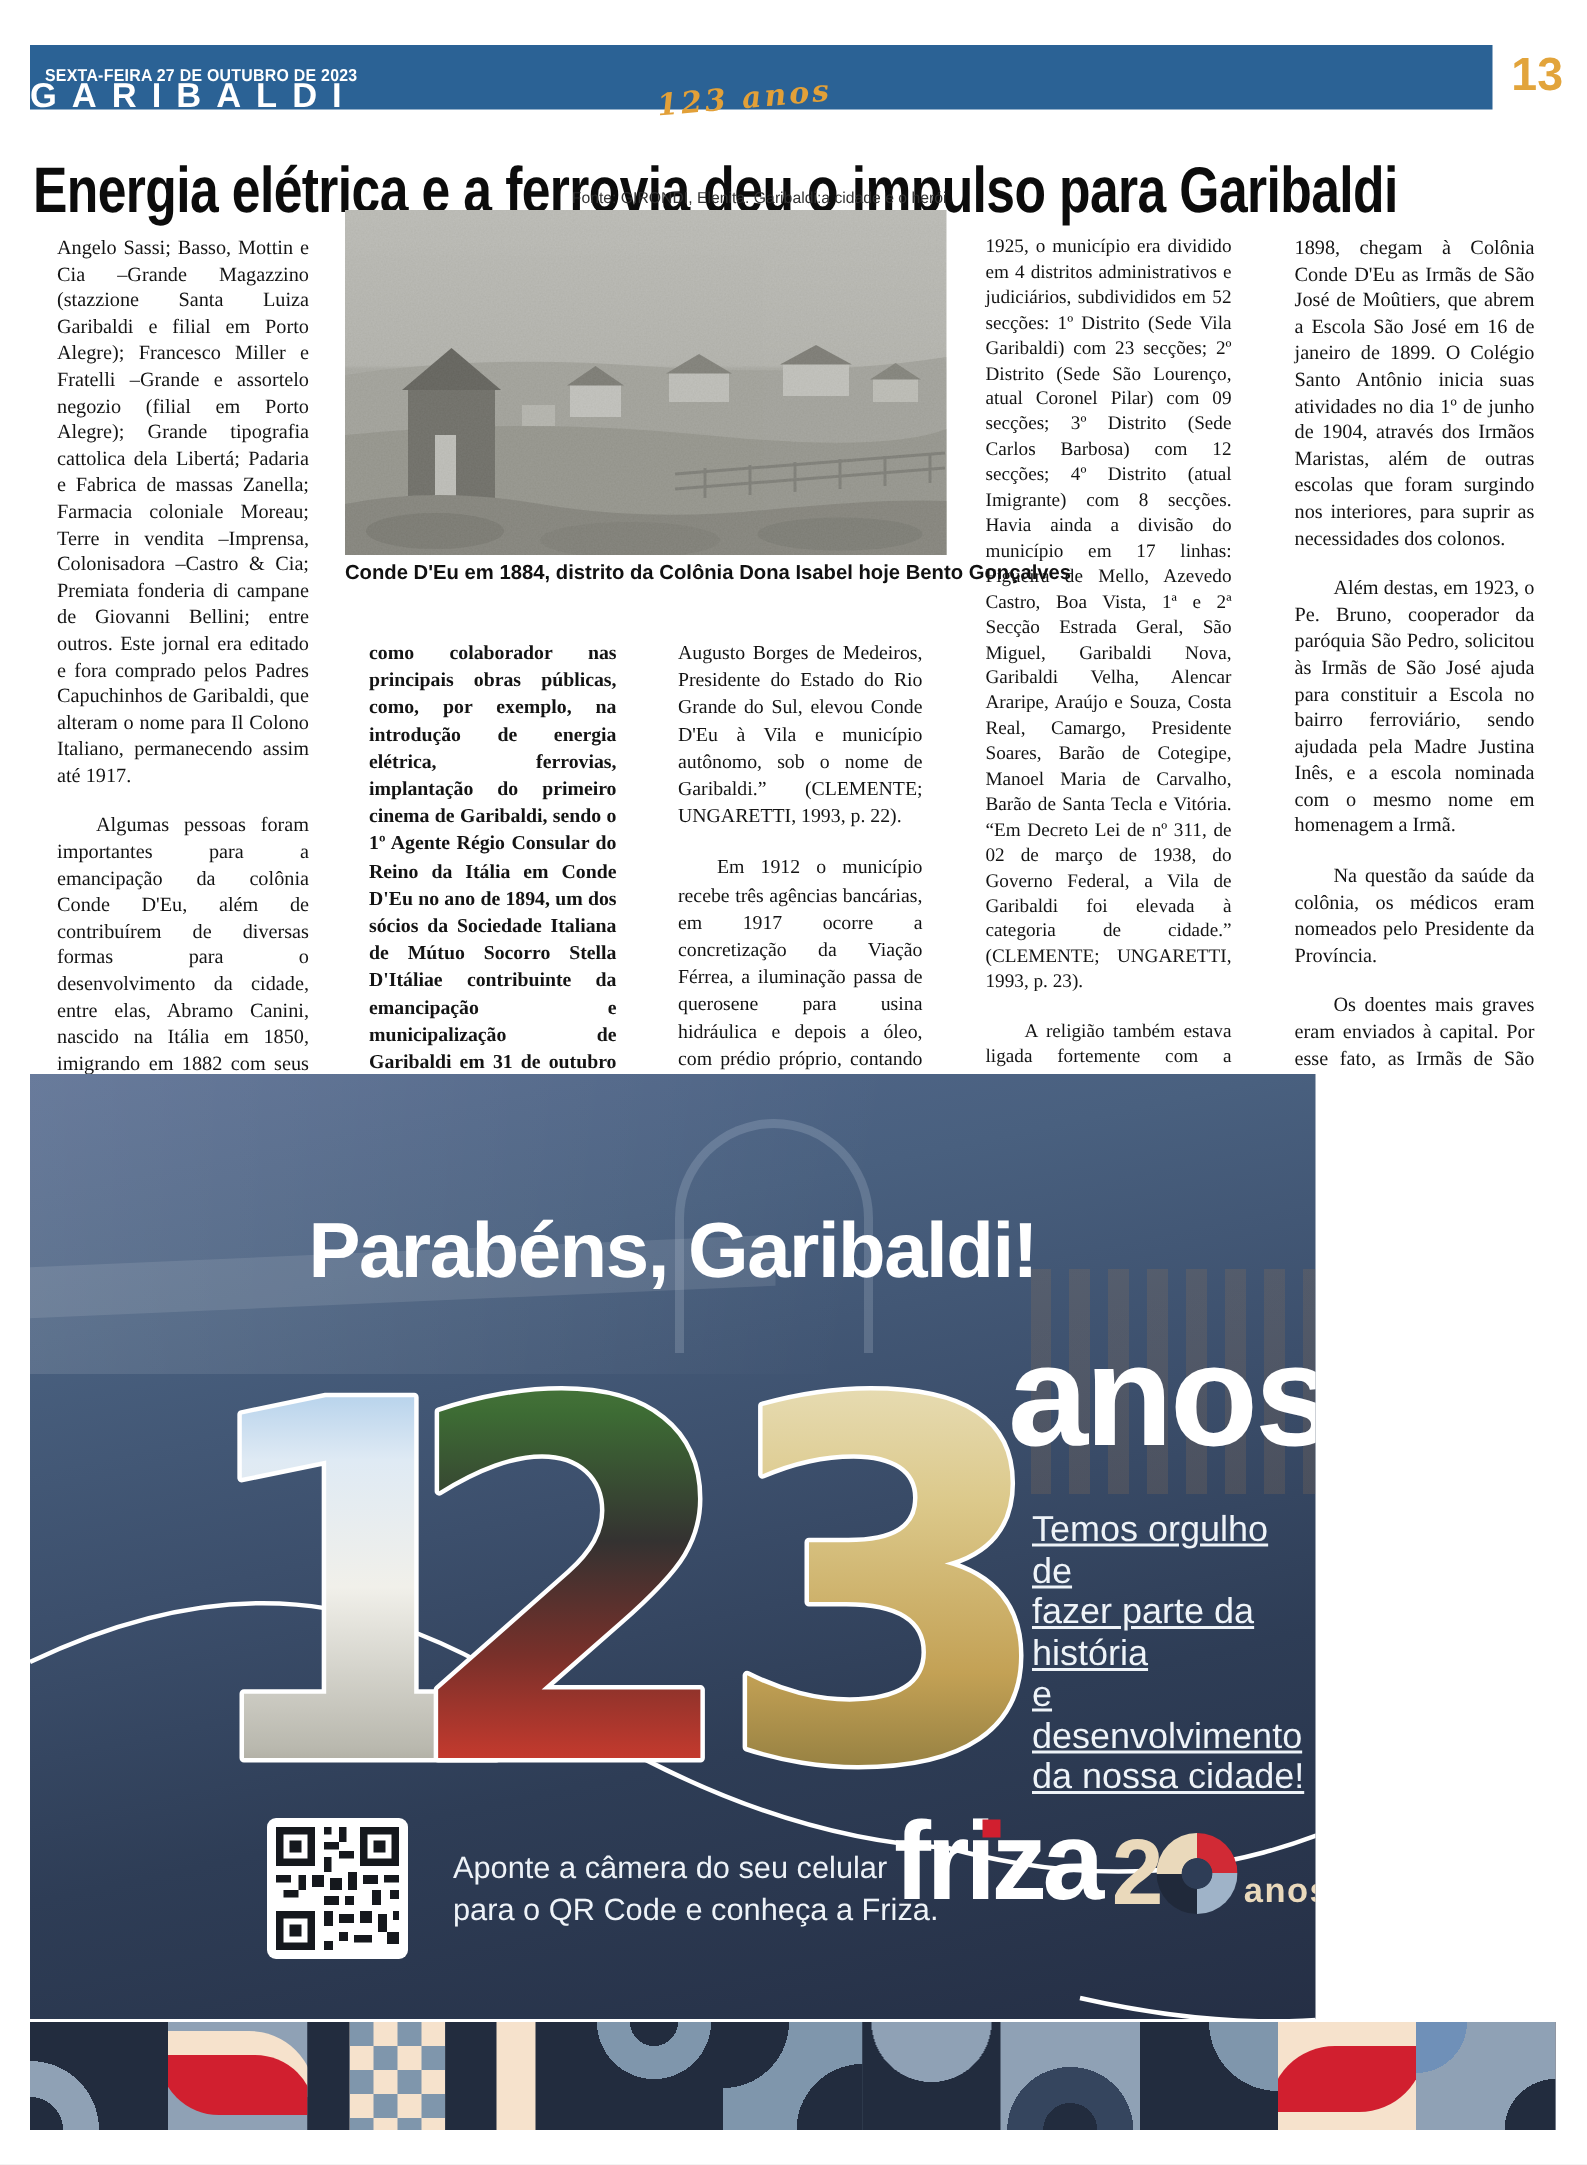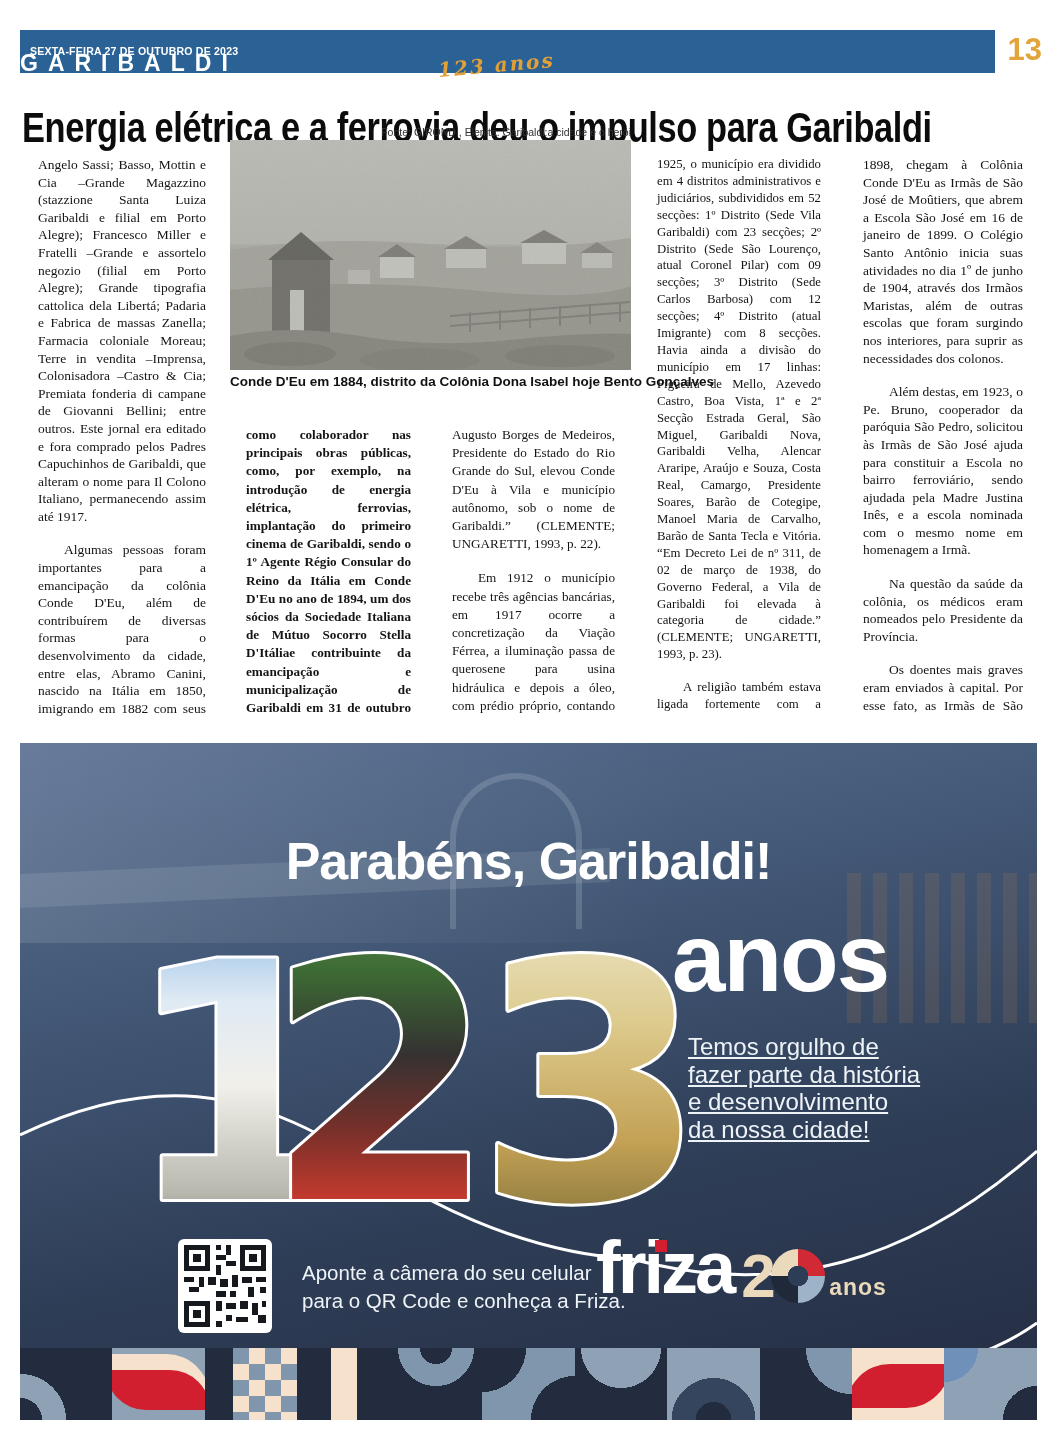--- a/index.html
+++ b/index.html
@@ -54,23 +54,23 @@
     text-align:right; font-family:"Liberation Sans", sans-serif;
     font-size:10.5px; color:#333; margin:0 0 2px 0;
   }
   .figure .photo { display:block; width:401px; height:230px; background:#d9d9d5; }
   .figure .caption {
     font-family:"Liberation Sans", sans-serif; font-weight:bold;
     font-size:13.5px; color:#111; margin-top:4px; white-space:nowrap;
   }
   
   .ad {
-    position:absolute; left:20px; top:716px; width:1017px; height:630px; overflow:hidden;
+    position:absolute; left:20px; top:716px; width:857px; height:630px; overflow:hidden;
     background:linear-gradient(168deg,#54698e 0%,#49607f 22%,#3c4f6c 45%,#2e3d56 68%,#252f45 100%);
-    font-family:"Liberation Sans", sans-serif; color:#fff;margin-top:27px;
+    font-family:"Liberation Sans", sans-serif; color:#fff;
   }
   .ad .bg-shape { position:absolute; pointer-events:none; }
   .ad-headline {
     position:absolute; left:0; right:0; top:88px; text-align:center;
     font-size:52px; font-weight:bold; letter-spacing:-1px; color:#fff;
   }
   .ad-numbers { position:absolute; left:118px; top:168px; }
   .ad-anos { position:absolute; left:652px; top:160px; font-size:96px; font-weight:bold; letter-spacing:-2px; color:#fff; }
   .ad-tagline { position:absolute; left:668px; top:290px; font-size:24px; line-height:27.5px; color:#eef3f8;text-decoration:underline; }
   .ad-swoosh { position:absolute; left:0; top:0; pointer-events:none; }

